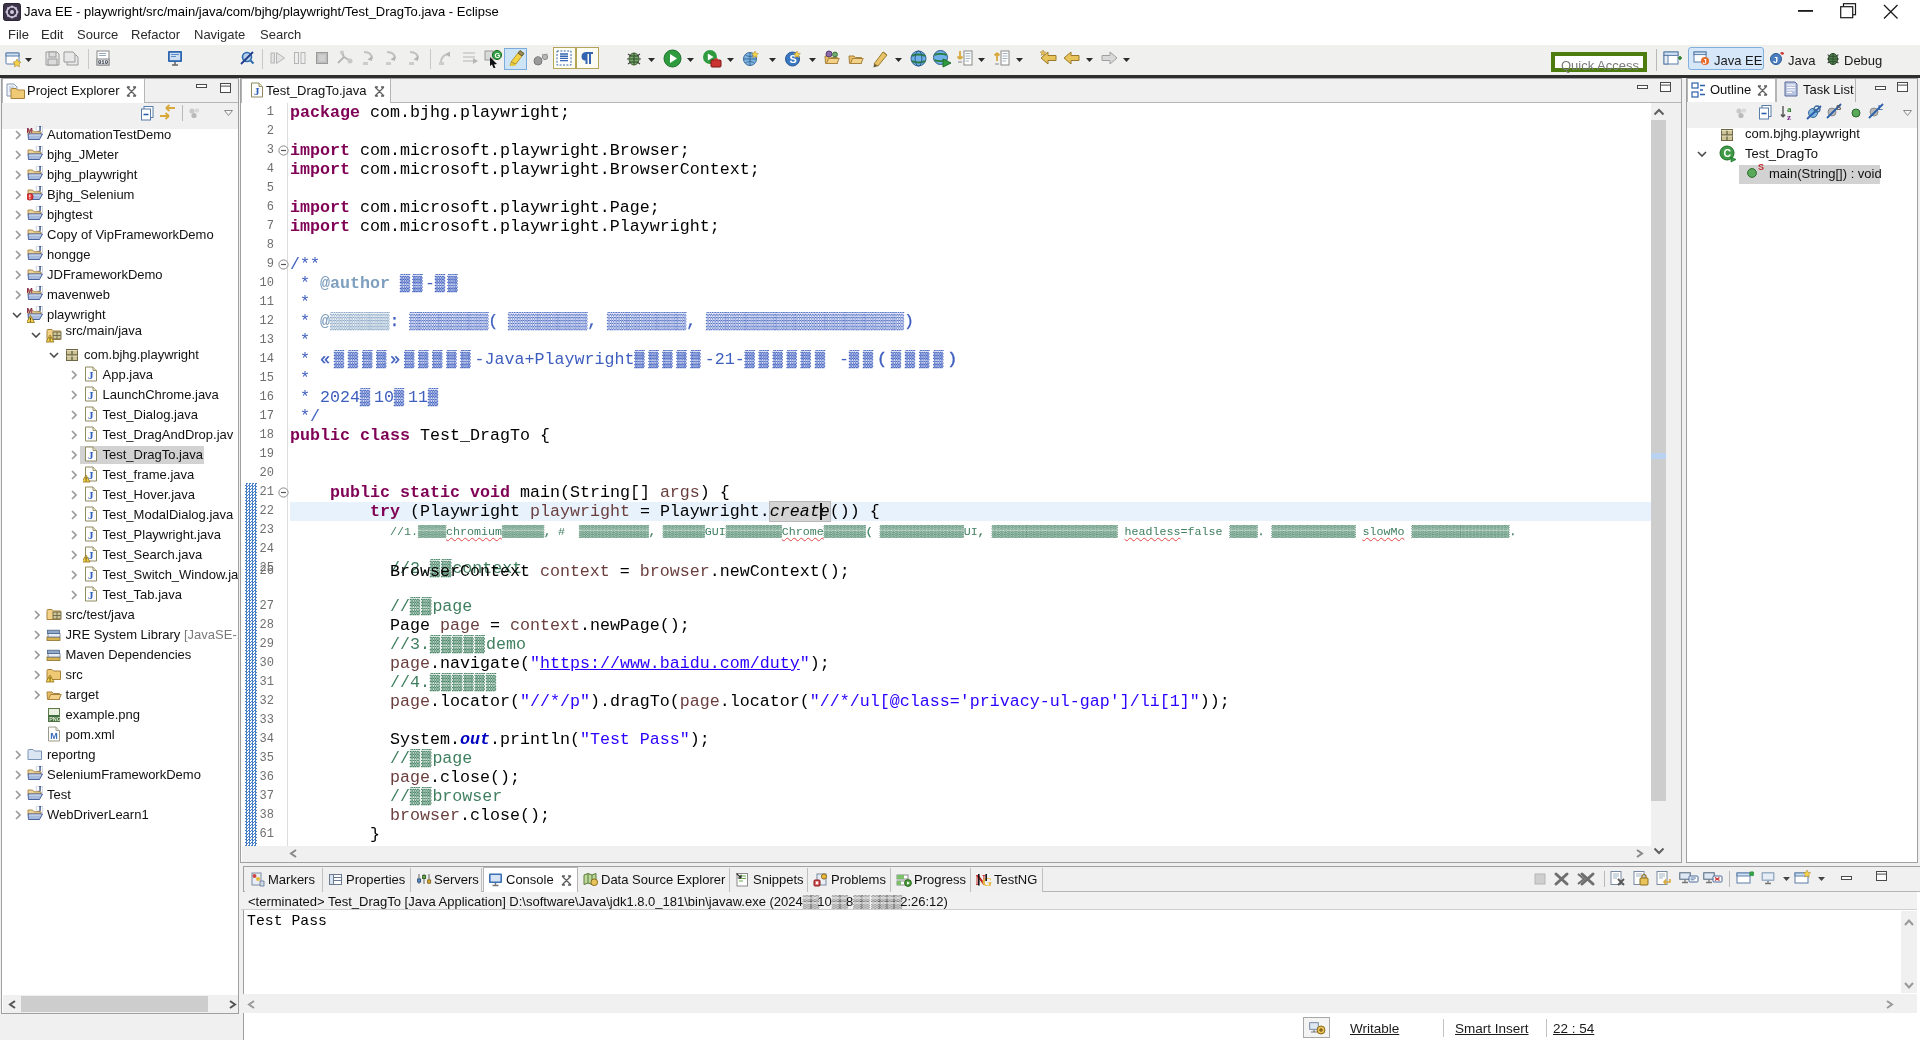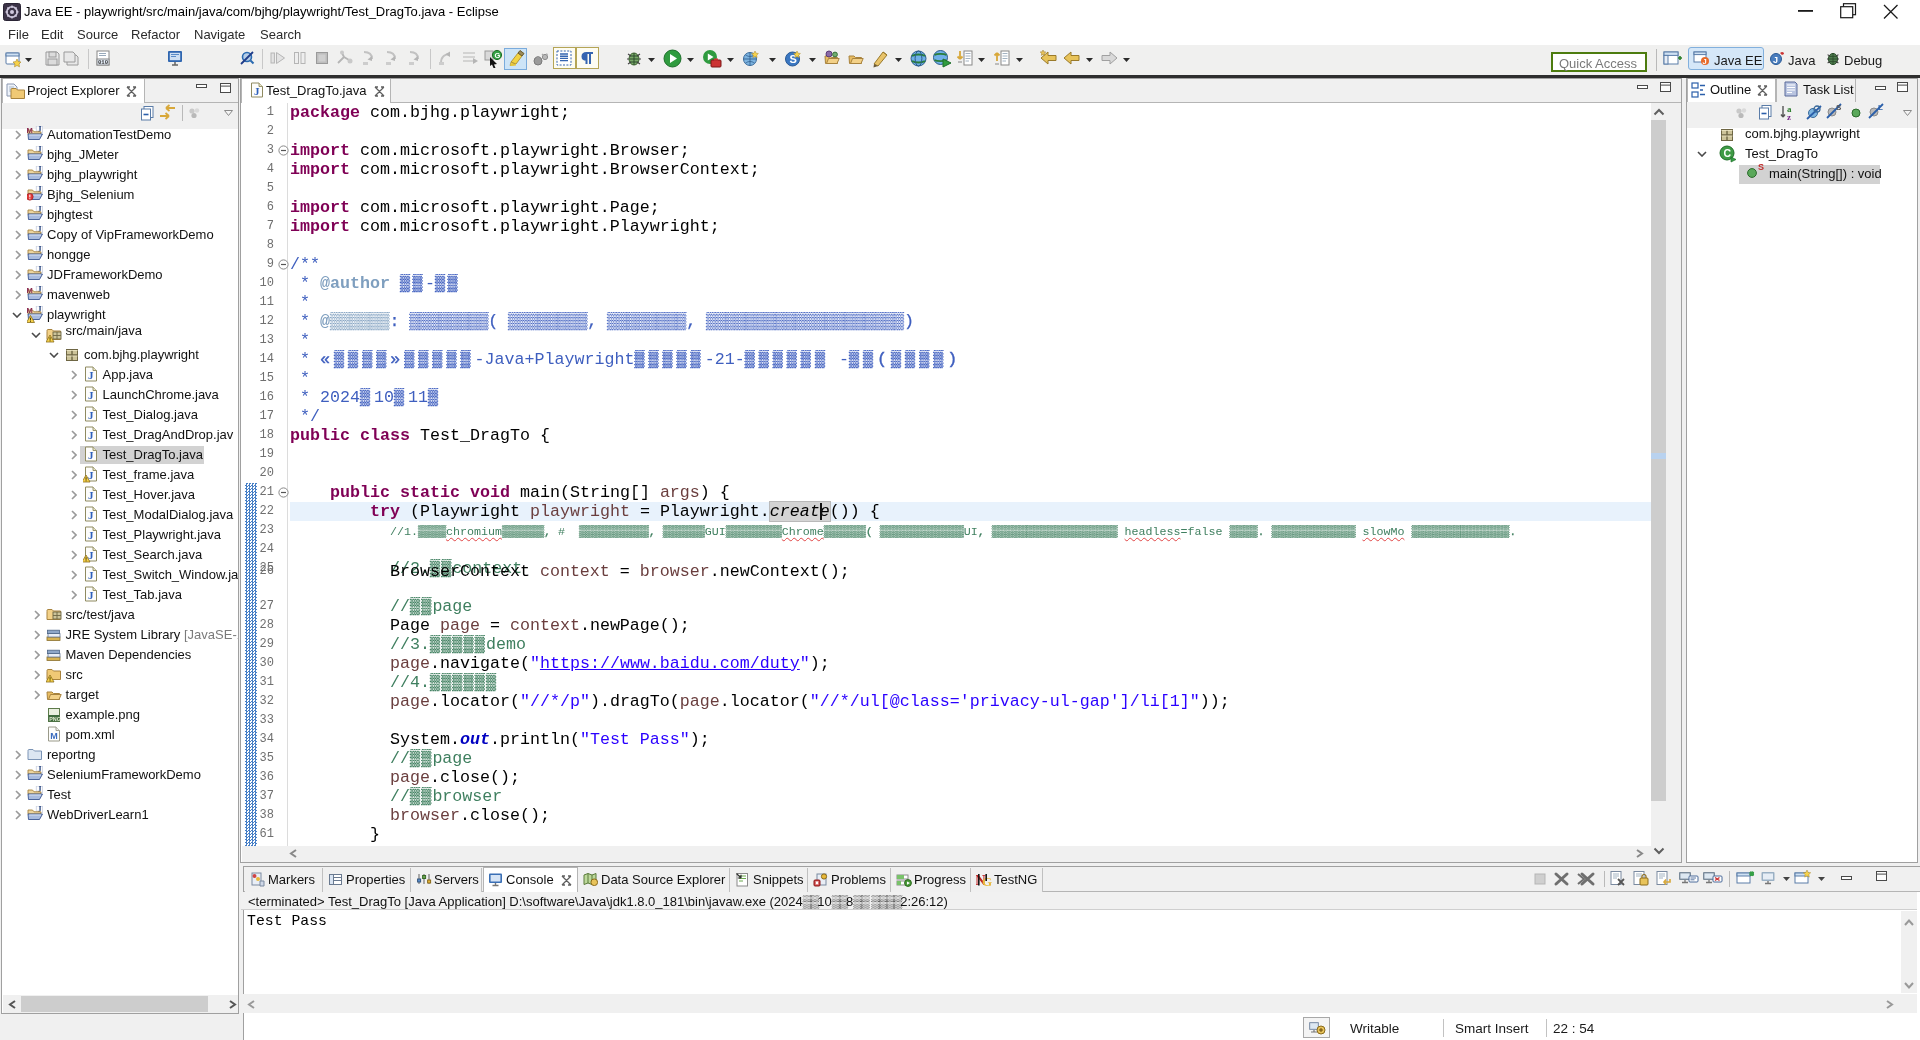--- a/index.html
+++ b/index.html
@@ -36,21 +36,21 @@
 .cj2 { letter-spacing:-0.1px; }
 .cj3 { letter-spacing:4.05px; }
 .cjc { letter-spacing:1.2px; }
 .c23 { font-size:11.667px; }
 .cj23 { letter-spacing:0; }
 .cjh { letter-spacing:-2px; }
 .fold { position:absolute; left:277px; }
 .ctab { position:absolute; top:1px; height:24px; background:#f0f0f0; border-right:1px solid #c0c0c0; }
 .ctab.sel { background:#fff; border:1px solid #b5b5b5; border-bottom:none; top:0; height:25px; }
 .ctabtext { position:absolute; top:5px; font-size:13px; color:#111; white-space:nowrap; }
-.sbtext { position:absolute; top:1021px; font-size:13.5px; color:#1a1a1a; }
+.sbtext { position:absolute; top:1021px; font-size:13.5px; color:#1a1a1a;text-decoration:underline; }
 </style></head><body>
 <div class="titlebar">
 <svg style="position:absolute;left:3px;top:3px;" width="18" height="18" viewBox="0 0 18 18">
       <rect x="0.5" y="0.5" width="17" height="17" rx="2" fill="#3b3347" stroke="#2a2435"></rect>
       <circle cx="9" cy="9" r="5.2" fill="none" stroke="#cfc8dd" stroke-width="1.6"></circle>
       <circle cx="9" cy="9" r="2" fill="#cfc8dd"></circle>
       <path d="M9 2.5 V5 M9 13 V15.5 M2.5 9 H5 M13 9 H15.5 M4.4 4.4 L6.2 6.2 M11.8 11.8 L13.6 13.6 M13.6 4.4 L11.8 6.2 M6.2 11.8 L4.4 13.6" stroke="#cfc8dd" stroke-width="1.4"></path>
     </svg>
 <span class="title">Java EE - playwright/src/main/java/com/bjhg/playwright/Test_DragTo.java - Eclipse</span>
 <svg style="position:absolute;left:1798px;top:10px;" width="15" height="3" viewBox="0 0 15 3">
@@ -277,21 +277,21 @@
     <path d="M0 0 L7 0 L3.5 4 Z" fill="#2b2b2b"></path>
   </svg>
 <svg style="position:absolute;left:1101px;top:50px;" width="18" height="16" viewBox="0 0 18 16">
     <g transform="translate(17 0) scale(-1 1)">
       <path d="M16 5.5 H8 V2 L1 8 L8 14 V10.5 H16 Z" fill="#d9d9d9" stroke="#a0a0a0"></path>
     </g>
   </svg>
 <svg style="position:absolute;left:1123px;top:58px;" width="7" height="5" viewBox="0 0 7 5">
     <path d="M0 0 L7 0 L3.5 4 Z" fill="#2b2b2b"></path>
   </svg>
-<div style="position:absolute;left:1551px;top:52px;width:96px;height:20px;background:#fff;border:2px solid #4d7c0f;color:#7a7a7a;font-size:13px;line-height:20px;padding-left:6px">Quick Access</div>
+<div style="position:absolute;left:1551px;top:52px;width:96px;height:20px;background:#fff;border:4px solid #4d7c0f;color:#7a7a7a;font-size:13px;line-height:20px;padding-left:6px">Quick Access</div>
 <div style="position:absolute;left:1656px;top:49px;width:1px;height:22px;background:#b9b9b9"></div>
 <svg style="position:absolute;left:1663px;top:50px;" width="20" height="18" viewBox="0 0 20 18">
     <rect x="1" y="2" width="14" height="12" fill="#fff" stroke="#5a7ca8"></rect>
     <rect x="1" y="2" width="14" height="3.4" fill="#cfe1f3" stroke="#5a7ca8"></rect>
     <rect x="1" y="5.4" width="4" height="8.6" fill="#e8eef6" stroke="#5a7ca8"></rect>
     <path d="M15 8 h4 M17 6 v4" stroke="#2a7d2a" stroke-width="1.6"></path>
   </svg>
 <div style="position:absolute;left:1688px;top:47px;width:76px;height:23px;background:#d5e7f8;border:1px solid #82b0dd;border-radius:3px"></div>
 <svg style="position:absolute;left:1693px;top:50px;" width="18" height="18" viewBox="0 0 18 18">
     <rect x="1" y="2" width="12" height="10" fill="#fff" stroke="#5a7ca8"></rect>

